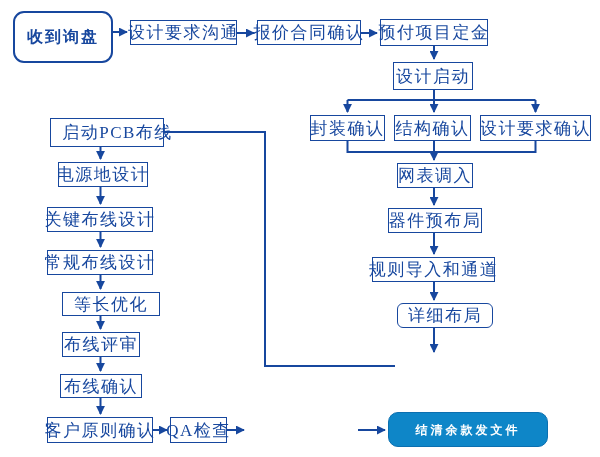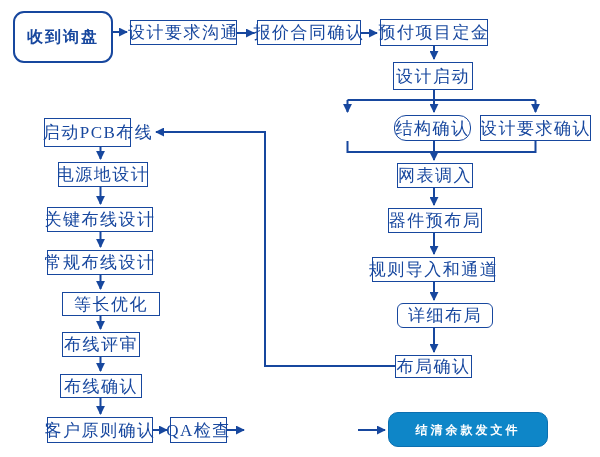--- a/index.html
+++ b/index.html
@@ -82,36 +82,36 @@
   <div class="node start" style="left:13px; top:11px; width:100px; height:52px;">收到询盘</div>
 
   <div class="node" style="left:130px; top:20px; width:107px; height:25px;">设计要求沟通</div>
 
   <div class="node" style="left:257px; top:20px; width:104px; height:25px;">报价合同确认</div>
 
   <div class="node" style="left:380px; top:19px; width:108px; height:27px;">预付项目定金</div>
 
   <div class="node" style="left:393px; top:62px; width:80px; height:28px;">设计启动</div>
 
+  <div class="node" style="left:310px; top:115px; width:75px; height:26px;">封装确认</div>
 
-  <div class="node" style="left:394px; top:115px; width:77px; height:26px;border-radius:12px;">结构确认</div>
+  <div class="node" style="left:394px; top:115px; width:77px; height:26px;">结构确认</div>
 
   <div class="node" style="left:480px; top:115px; width:111px; height:26px;">设计要求确认</div>
 
   <div class="node" style="left:397px; top:163px; width:76px; height:25px;">网表调入</div>
 
   <div class="node" style="left:388px; top:208px; width:94px; height:25px;">器件预布局</div>
 
   <div class="node" style="left:372px; top:257px; width:123px; height:25px;">规则导入和通道</div>
 
   <div class="node" style="left:397px; top:303px; width:96px; height:25px;border-radius:6px;">详细布局</div>
 
-  <div class="node" style="left:395px; top:355px; width:77px; height:23px;">布局确认</div>
 
-  <div class="node" style="left:44px; top:118px; width:87px; height:29px;padding-left:21px;">启动PCB布线</div>
+  <div class="node" style="left:50px; top:118px; width:114px; height:29px;padding-left:21px;">启动PCB布线</div>
 
   <div class="node" style="left:58px; top:162px; width:90px; height:25px;">电源地设计</div>
 
   <div class="node" style="left:47px; top:207px; width:106px; height:25px;">关键布线设计</div>
 
   <div class="node" style="left:47px; top:250px; width:106px; height:25px;">常规布线设计</div>
 
   <div class="node" style="left:62px; top:292px; width:98px; height:24px;">等长优化</div>
 
   <div class="node" style="left:62px; top:332px; width:78px; height:25px;">布线评审</div>

